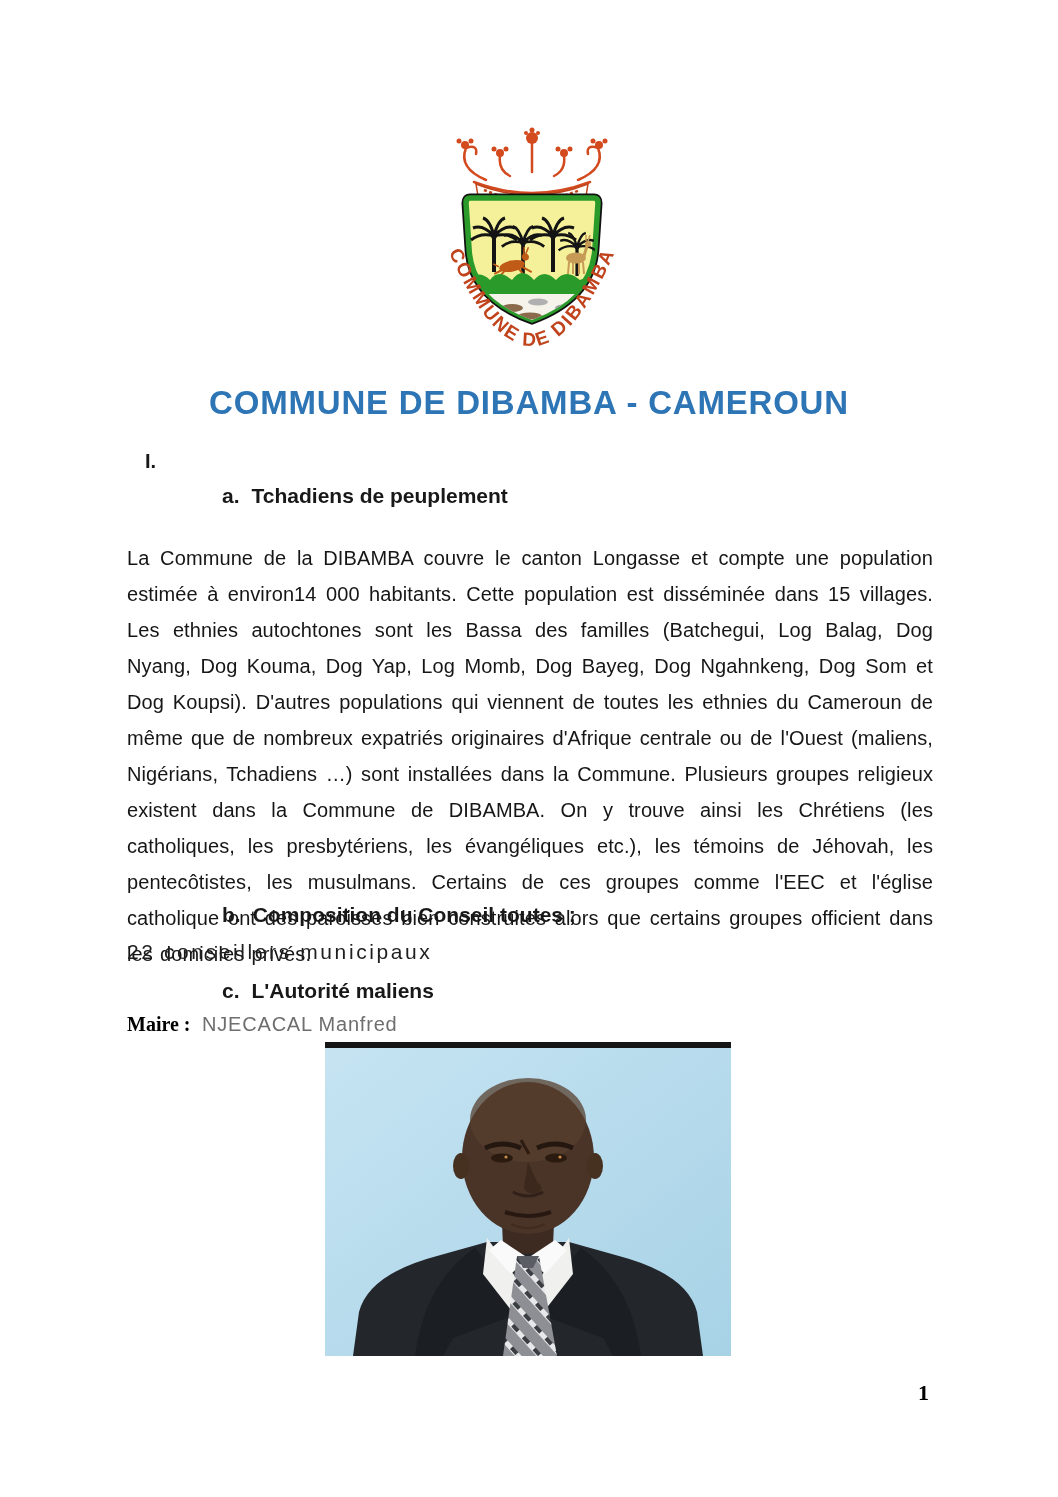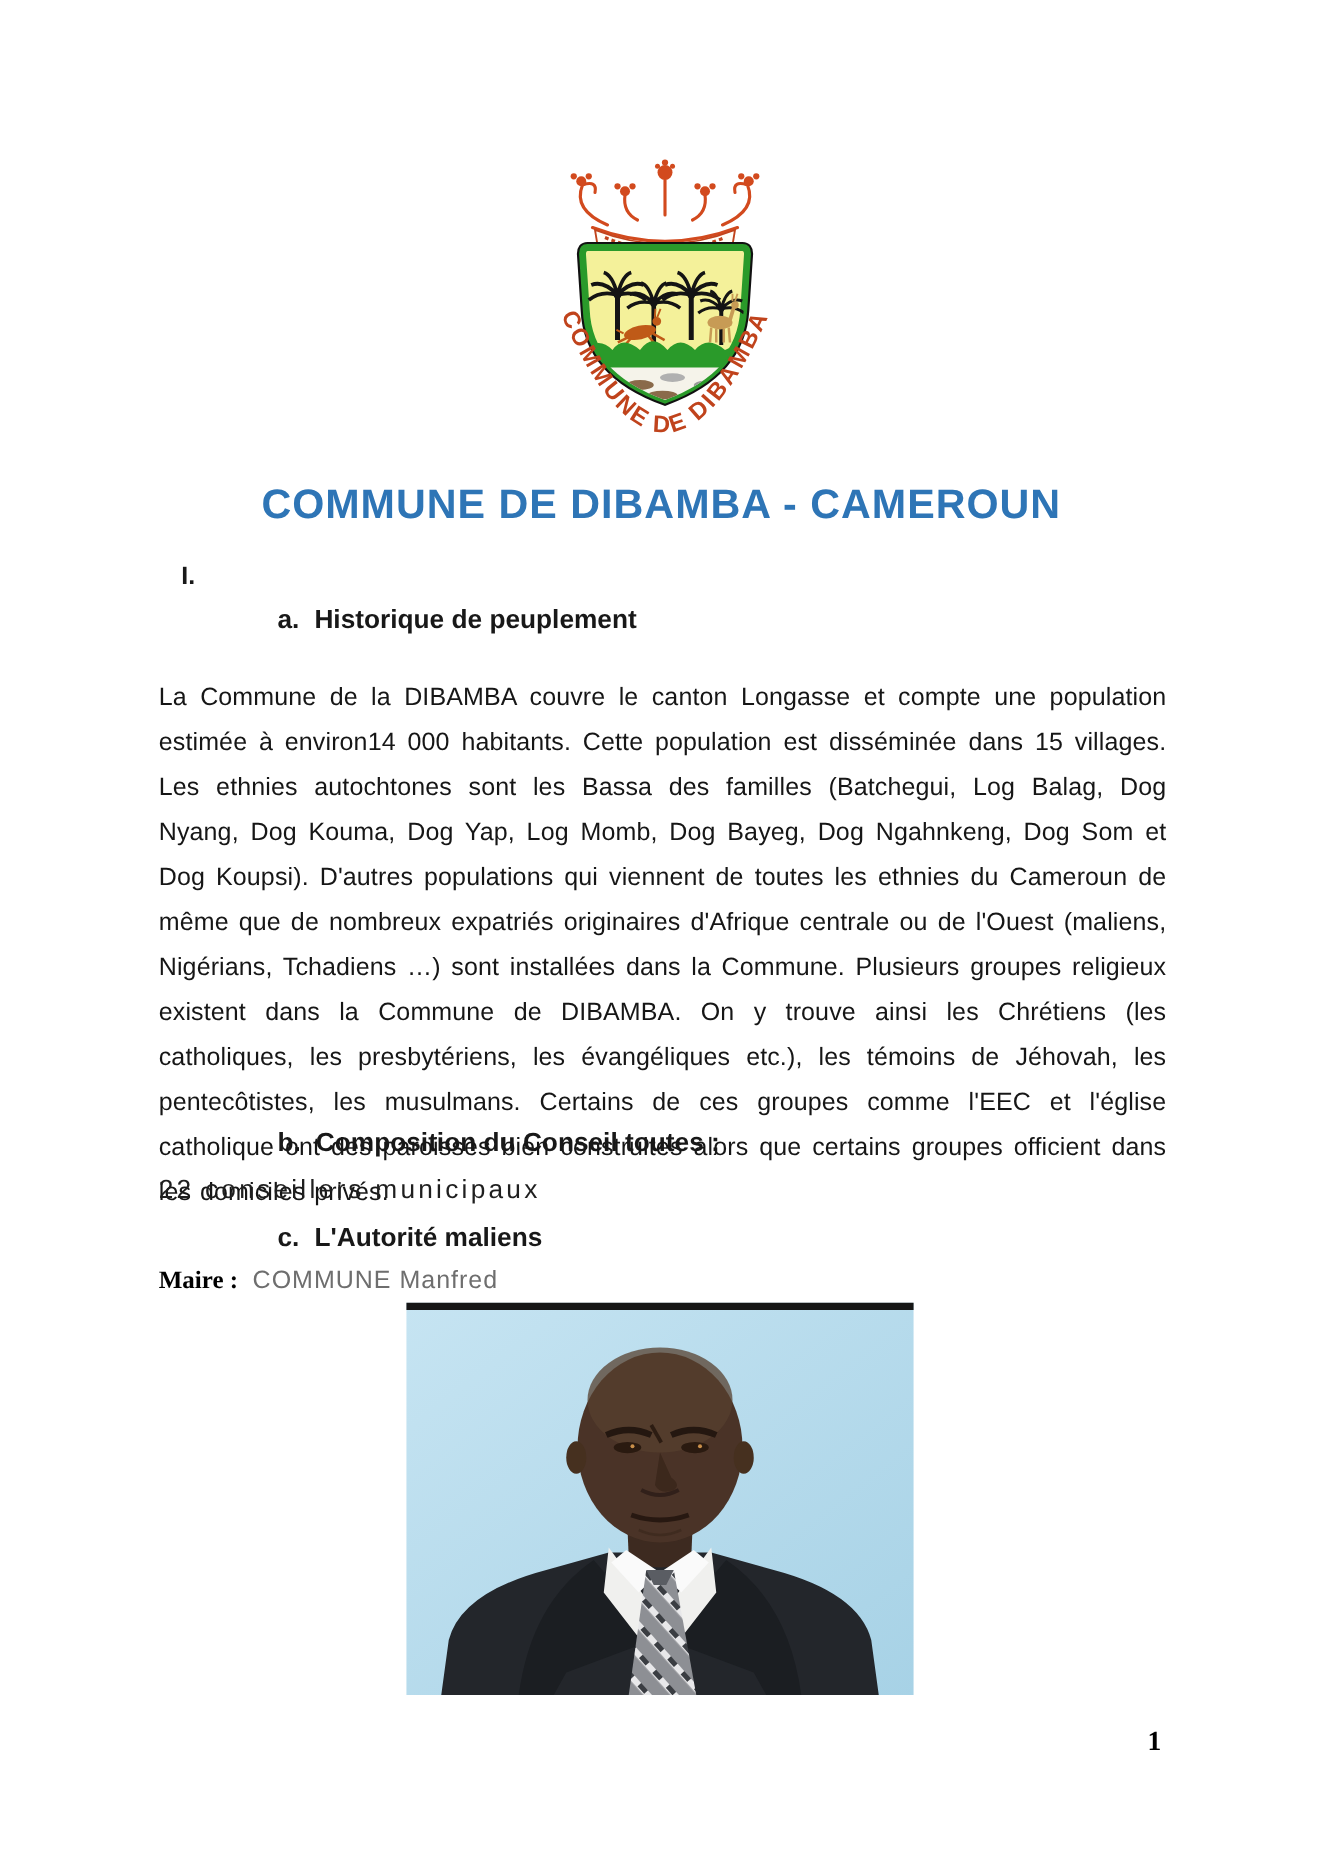--- a/index.html
+++ b/index.html
@@ -200,40 +200,40 @@
   </div>
 
   <div class="doc-title">COMMUNE DE DIBAMBA - CAMEROUN</div>
 
   <div class="heading-1">
     <span class="num">I.</span>
   </div>
 
   <div class="sub-heading sub-a">
     <span class="letter">a.</span>
-    <span>Historique de peuplement</span>
+    <span>Tchadiens de peuplement</span>
   </div>
 
   <p class="body-paragraph">La Commune de la DIBAMBA couvre le canton Longasse et compte une population estimée à environ14 000 habitants. Cette population est disséminée dans 15 villages. Les ethnies autochtones sont les Bassa des familles (Batchegui, Log Balag, Dog Nyang, Dog Kouma, Dog Yap, Log Momb, Dog Bayeg, Dog Ngahnkeng, Dog Som et Dog Koupsi). D'autres populations qui viennent de toutes les ethnies du Cameroun de même que de nombreux expatriés originaires d'Afrique centrale ou de l'Ouest (maliens, Nigérians, Tchadiens …) sont installées dans la Commune. Plusieurs groupes religieux existent dans la Commune de DIBAMBA. On y trouve ainsi les Chrétiens (les catholiques, les presbytériens, les évangéliques etc.), les témoins de Jéhovah, les pentecôtistes, les musulmans. Certains de ces groupes comme l'EEC et l'église catholique ont des paroisses bien construites alors que certains groupes officient dans les domiciles privés.</p>
 
   <div class="sub-heading sub-b">
     <span class="letter">b.</span>
     <span>Composition du Conseil toutes ;</span>
   </div>
 
   <div class="council-line">22 conseillers municipaux</div>
 
   <div class="sub-heading sub-c">
     <span class="letter">c.</span>
     <span>L'Autorité maliens</span>
   </div>
 
   <div class="mayor-line">
     <span class="label">Maire :</span>
-    <span class="name">COMMUNE Manfred</span>
+    <span class="name">NJECACAL Manfred</span>
   </div>
 
   <div class="mayor-photo">
     <svg width="406" height="314" viewBox="0 0 406 314">
       <defs>
         <linearGradient id="bgGrad" x1="0" y1="0" x2="1" y2="1">
           <stop offset="0" stop-color="#c6e4f2"></stop>
           <stop offset="1" stop-color="#a7d2e6"></stop>
         </linearGradient>
         <pattern id="tieStripes" width="16" height="16" patternUnits="userSpaceOnUse" patternTransform="rotate(48)">

